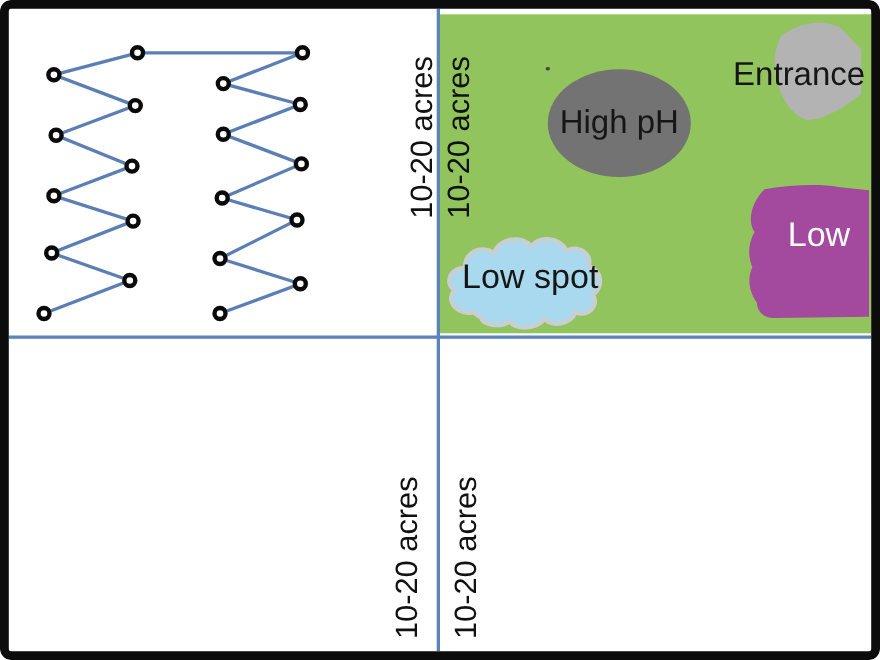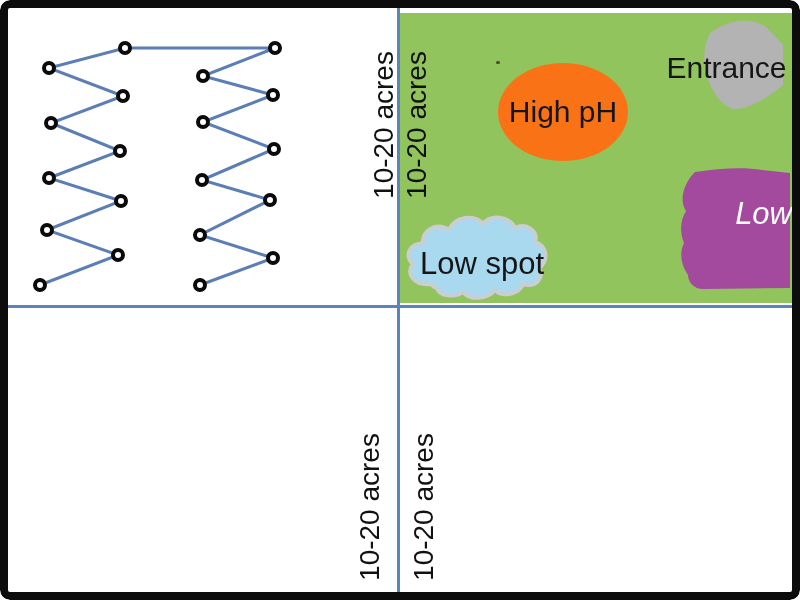--- a/index.html
+++ b/index.html
@@ -19,22 +19,22 @@
     overflow:hidden; z-index:5;
   }
   .field-shapes { position:absolute; left:0; top:0; }
   .ellipse {
     position:absolute; left:98px; top:50px; width:130px; height:98px;
     border-radius:50%; display:flex; align-items:center; justify-content:center;
   }
   .feature-label { position:absolute; font-size:30px; line-height:34px; white-space:nowrap; }
   .ellipse .feature-label { position:static; }
   .entrance-label { left:229px; top:38px; width:195px; text-align:center; }
-  .lowspot-label { left:2px; top:222px; width:160px; text-align:center; font-size:31px;margin-top:12px; }
-  .lowyield-label { left:297px; top:178px; width:95px; color:#ffffff; font-size:31px; line-height:46px; text-align:right;font-style:italic; }
+  .lowspot-label { left:2px; top:222px; width:160px; text-align:center; font-size:31px; }
+  .lowyield-label { left:297px; top:178px; width:95px; color:#ffffff; font-size:31px; line-height:46px; text-align:center; }
   .speck { position:absolute; left:96px; top:48px; width:4px; height:3px; background:#4a4a3a; border-radius:2px; }
   .vlabel {
     position:absolute; width:160px; height:30px; z-index:20;
     display:flex; align-items:center; justify-content:center;
     transform:rotate(-90deg); font-size:28px; white-space:nowrap; color:#111111;
   }
   .vlabel.tl { left:304px; top:110px; }
   .vlabel.tr { left:337px; top:110px; }
   .vlabel.bl { left:290px; top:492px; }
   .vlabel.br { left:344px; top:492px; }
@@ -60,21 +60,21 @@
       <g transform="translate(3,201)">
         <path stroke-width="4" stroke-linejoin="round" d="M28,70 C12,72 2,60 10,50 C0,42 8,28 20,30 C18,16 34,8 46,16
                  C52,2 72,0 80,10 C88,0 106,2 112,14 C124,8 136,18 132,28
                  C144,32 146,46 136,54 C142,64 132,74 120,70 C116,80 100,84 92,76
                  C84,86 66,86 60,78 C52,84 36,82 34,74 C32,74 30,72 28,70 Z" fill="#a9d9ee" stroke="#c9ced3"></path>
       </g>
     </svg>
 
     <div class="speck"></div>
 
-    <div class="ellipse" style="background-color: #f97316;">
+    <div class="ellipse" style="background-color: #737373;">
       <div class="feature-label">High pH</div>
     </div>
 
     <div class="feature-label entrance-label">Entrance</div>
 
     <div class="feature-label lowyield-label">
       <div>Low</div>
     </div>
 
     <div class="feature-label lowspot-label">Low spot</div>

